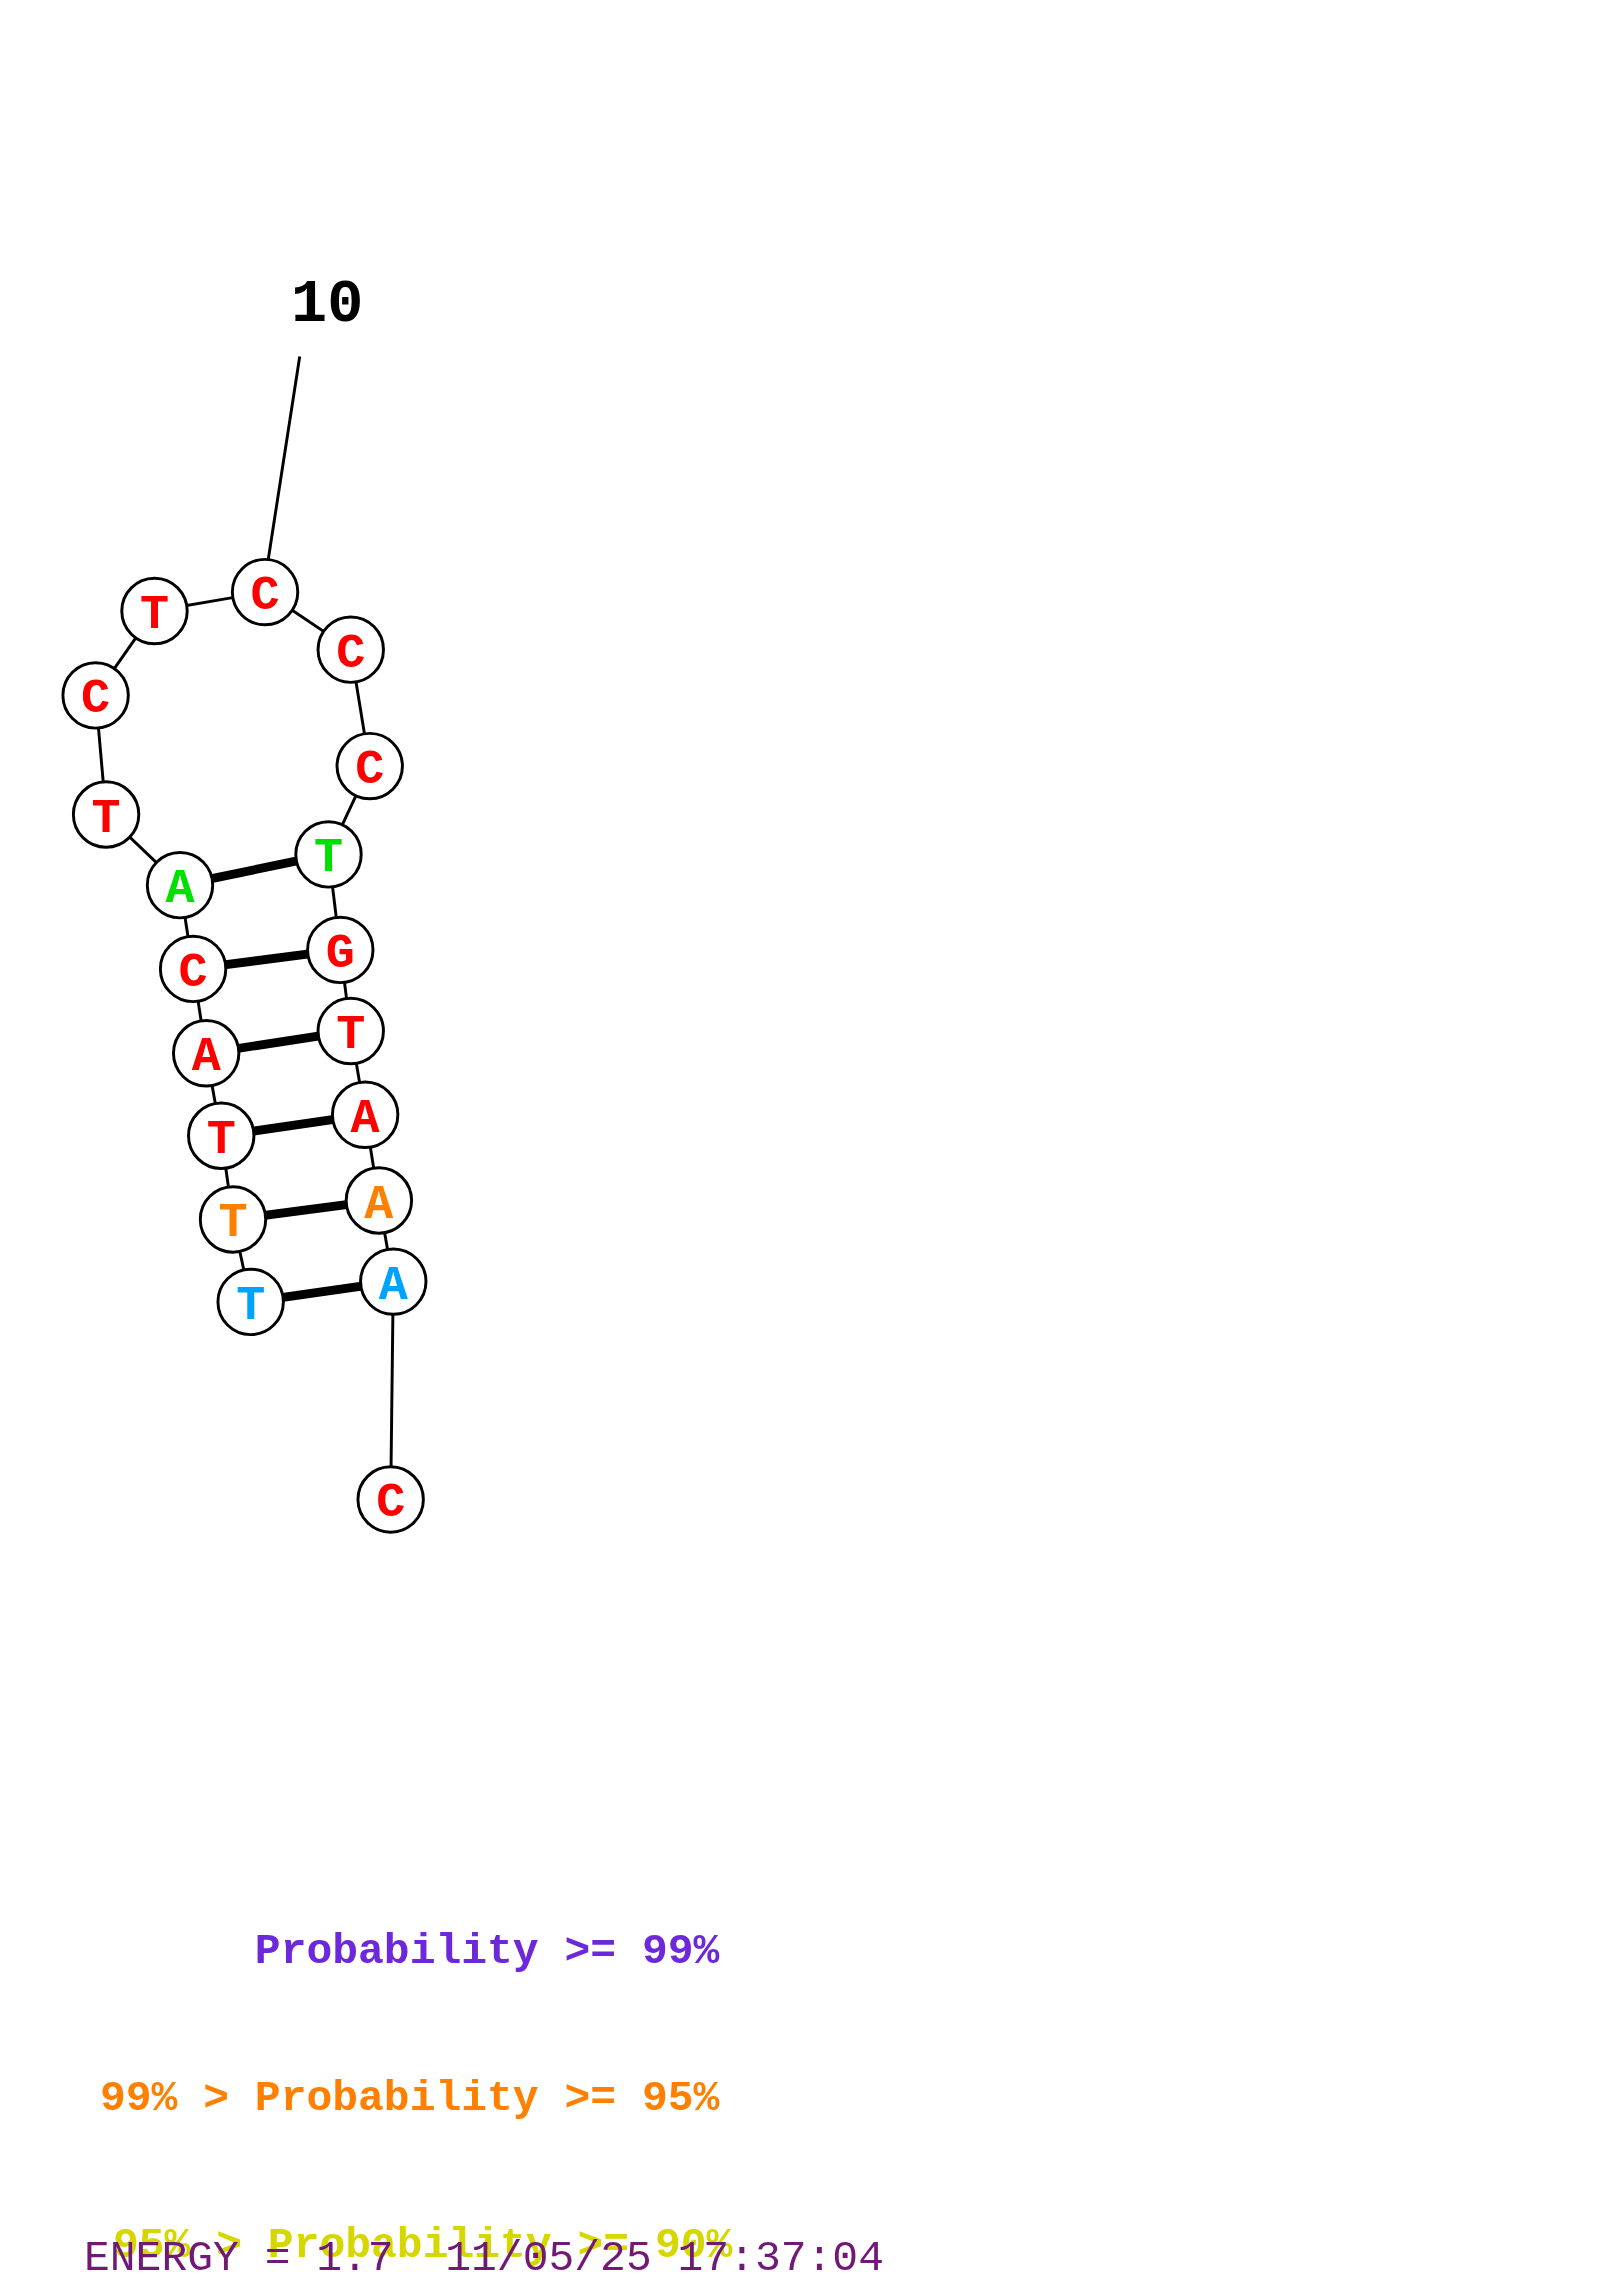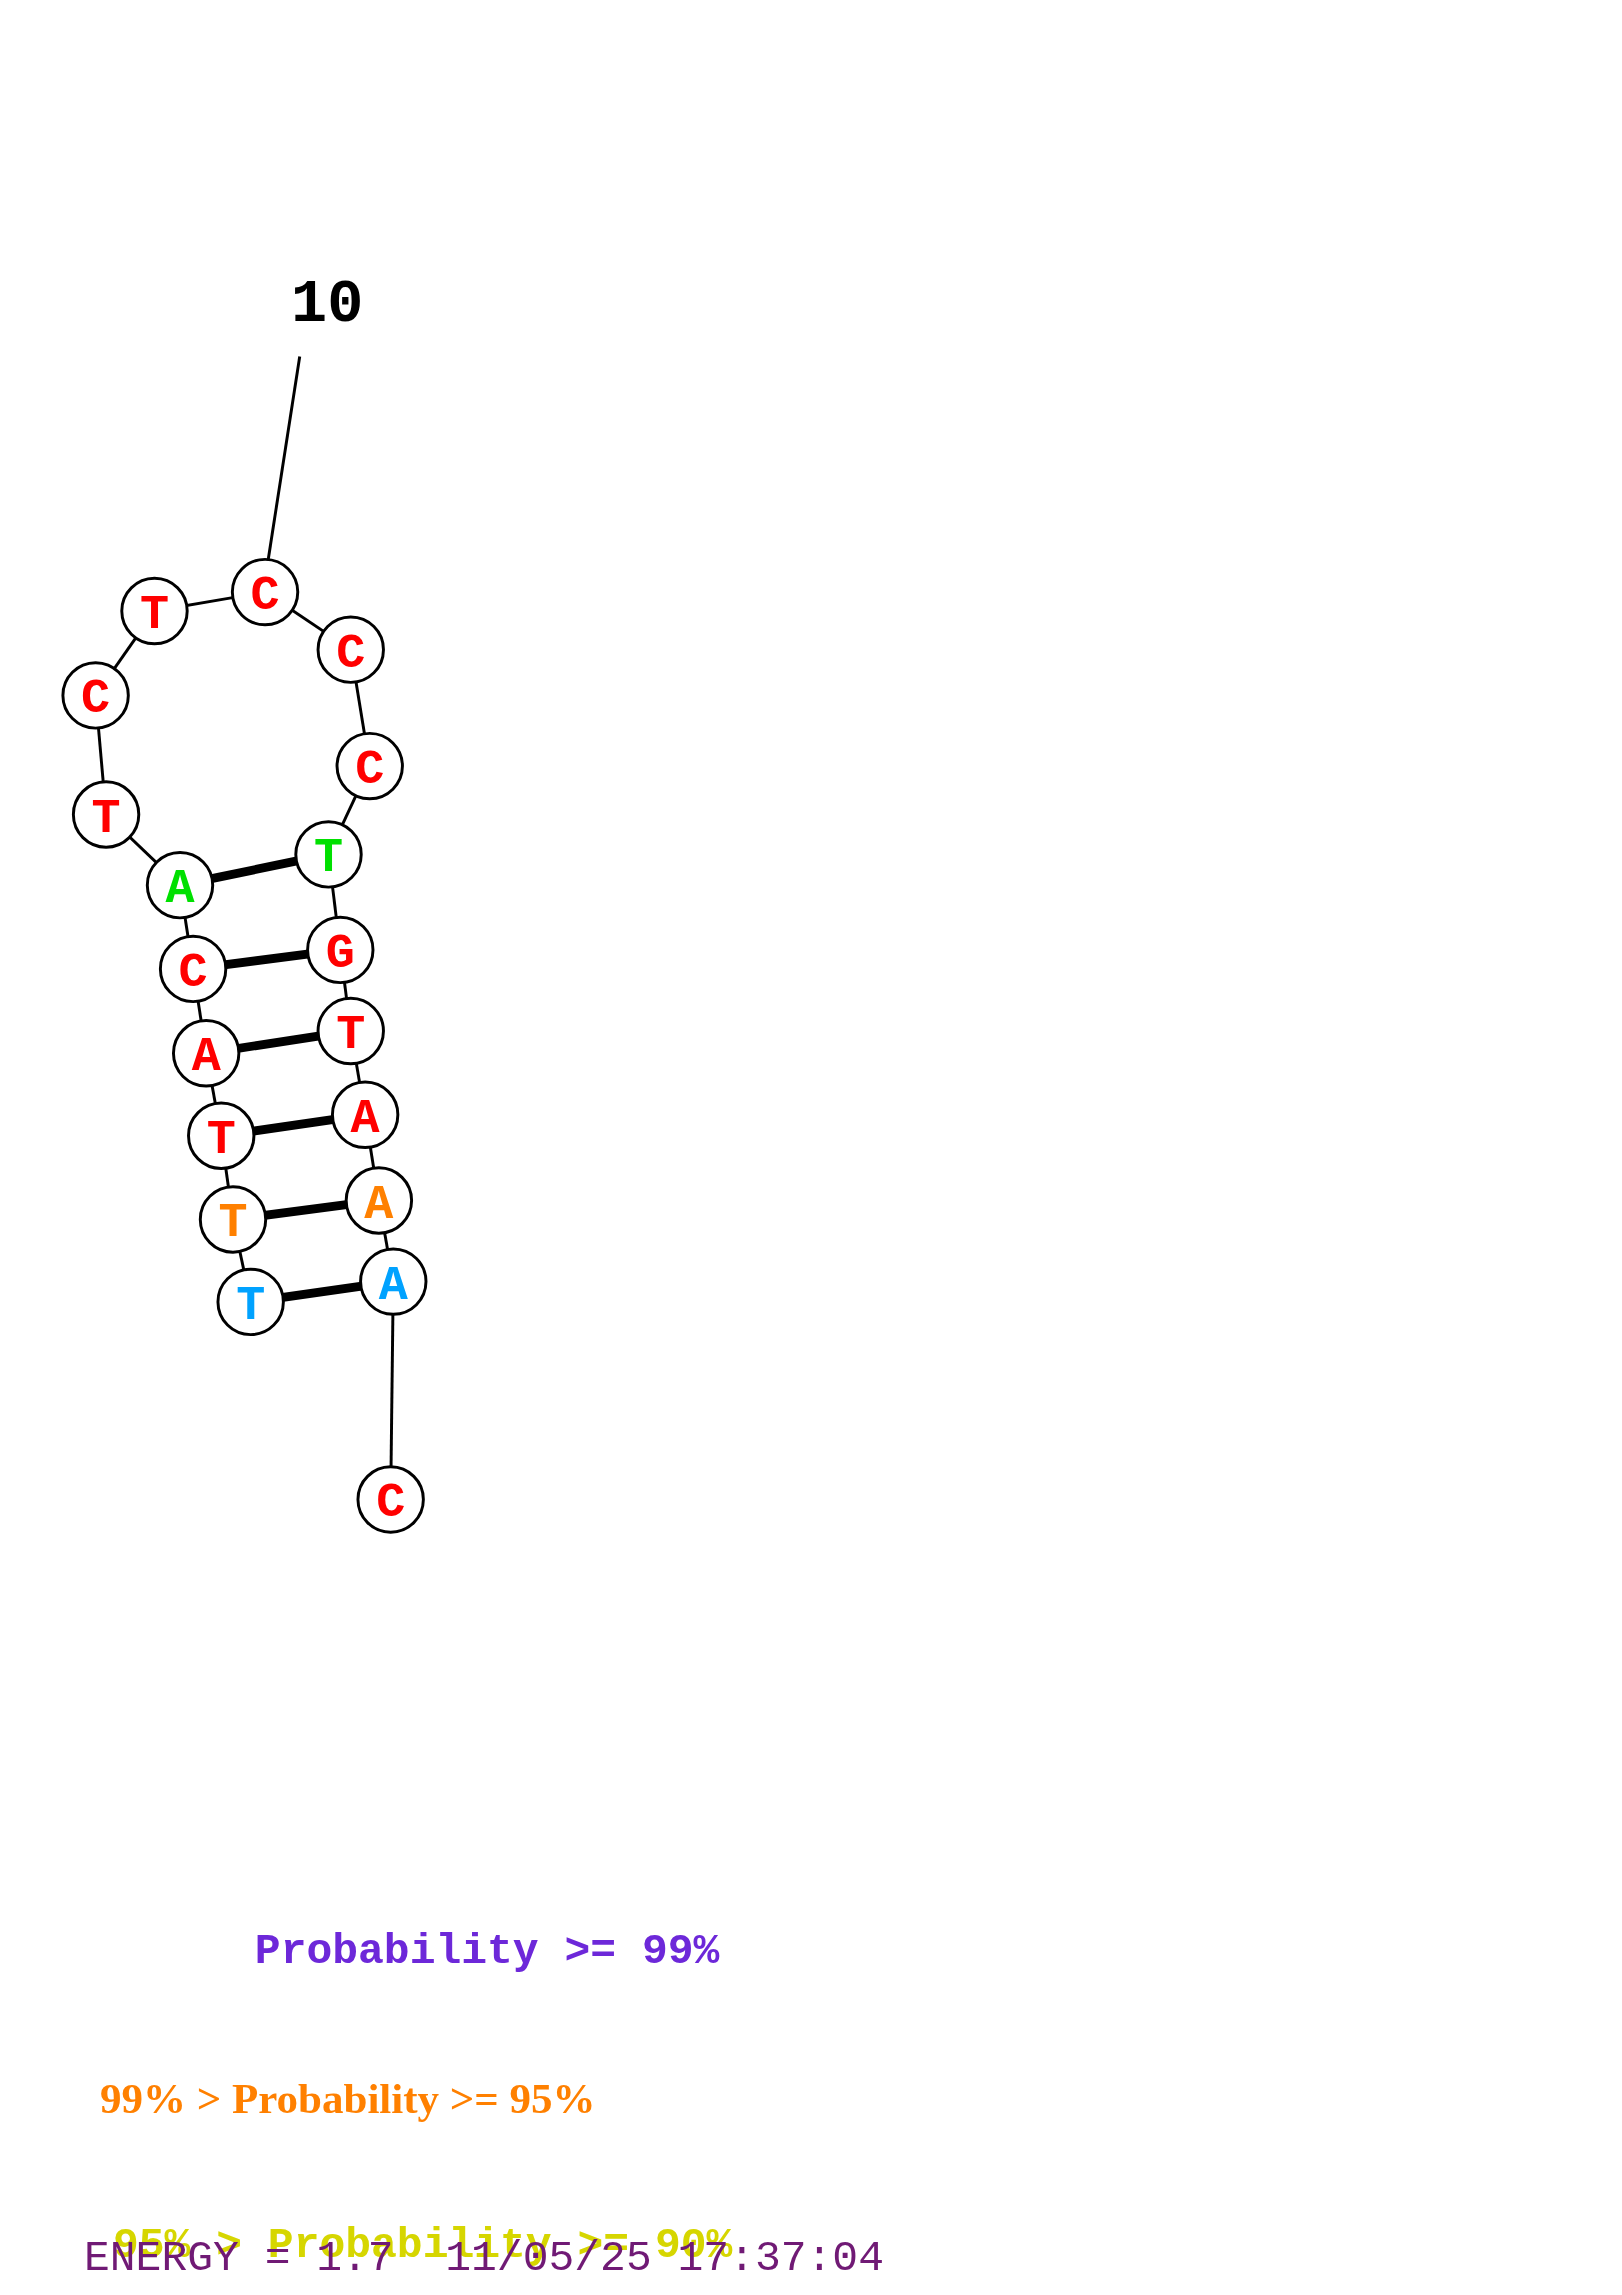--- a/index.html
+++ b/index.html
@@ -108,21 +108,21 @@
     <text x="579" y="1861" font-size="74" fill="#ff8000">A</text>
     <circle cx="601" cy="1959" r="50" fill="#ffffff" stroke="#000000" stroke-width="4.5"></circle>
     <text x="601" y="1985" font-size="74" fill="#00a2ff">A</text>
     <circle cx="597" cy="2292" r="50" fill="#ffffff" stroke="#000000" stroke-width="4.5"></circle>
     <text x="597" y="2318" font-size="74" fill="#ff0000">C</text>
     <text x="500" y="490" font-size="92" fill="#000000">10</text>
   </svg>
 
 <div class="legend">
   <div class="legend-line" style="color: #6d28d9;">      Probability &gt;= 99%</div>
-  <div class="legend-line" style="color: rgb(255, 128, 0); font-family: Liberation Serif, serif;">99% &gt; Probability &gt;= 95%</div>
+  <div class="legend-line" style="color: rgb(255, 128, 0);">99% &gt; Probability &gt;= 95%</div>
   <div class="legend-line" style="color: rgb(214, 214, 0); margin-left: 13px;">95% &gt; Probability &gt;= 90%</div>
   
   
   
   
   
 </div>
 
 <div class="footer">ENERGY = 1.7  11/05/25 17:37:04</div>
 

